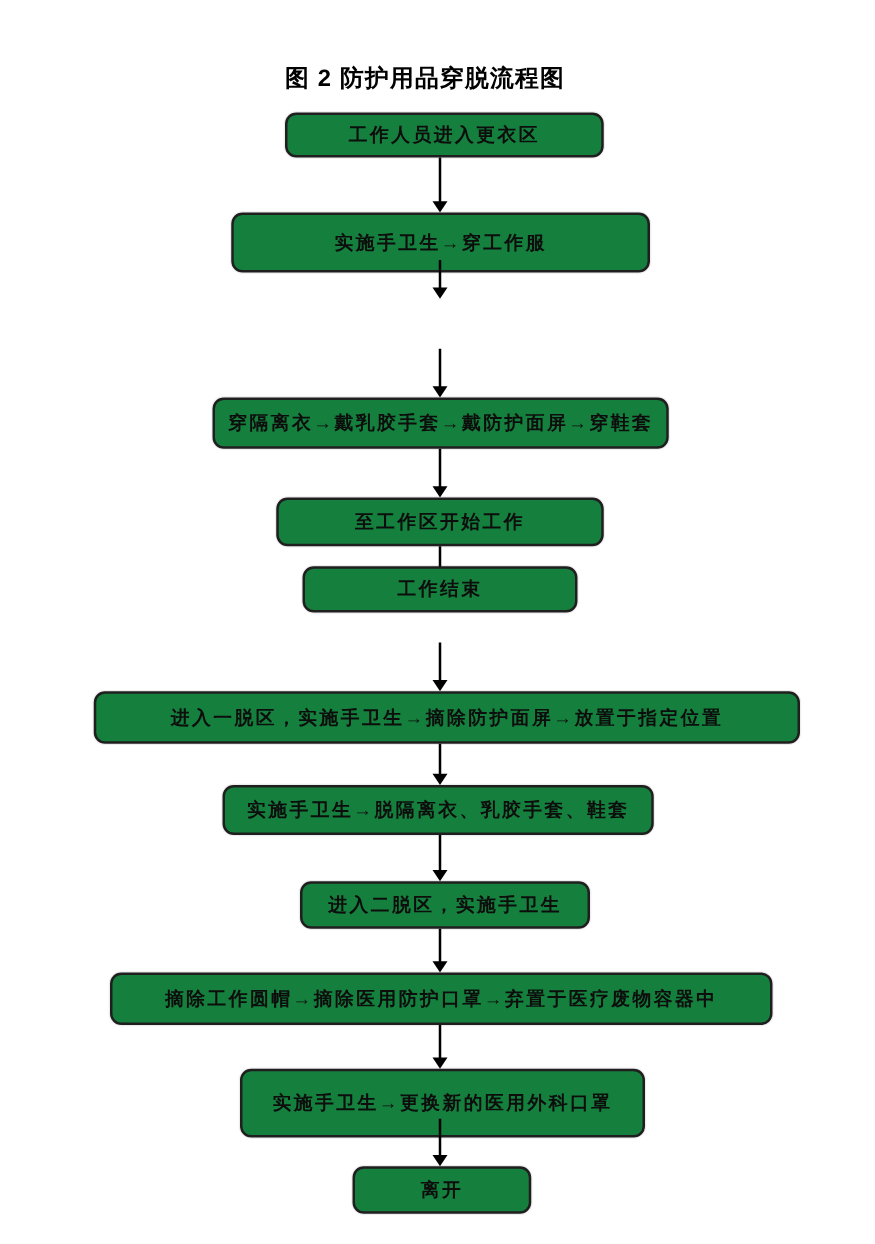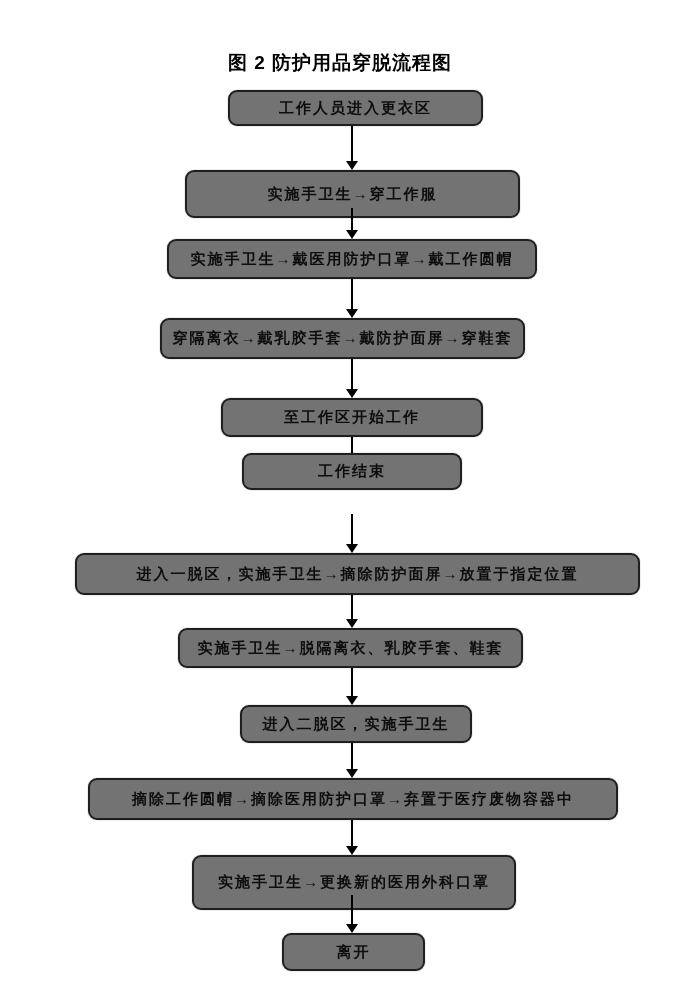--- a/index.html
+++ b/index.html
@@ -24,21 +24,21 @@
     text-align: center;
     font-size: 19px;
     font-weight: bold;
     color: #000000;
     letter-spacing: 1px;
     font-family: "Liberation Sans", "DejaVu Sans", sans-serif;
   }
   .node {
     position: absolute;
     box-sizing: border-box;
-    background: #737373;
+    background: #15803d;
     border: 2px solid #1f1f1f;
     border-radius: 9px;
     display: flex;
     align-items: center;
     justify-content: center;
     box-shadow: 0 0 0 1px rgba(31,31,31,0.08);
   }
   .node span {
     font-size: 15px;
     font-weight: bold;
@@ -82,26 +82,23 @@
   <div class="node" style="left:228px; top:90px;  width:255px; height:36px;">
     <span>工作人员进入更衣区</span>
   </div>
   <div class="arrow" style="top:126px; height:44px;"></div>
 
   <div class="node" style="left:185px; top:170px; width:335px; height:48px;">
     <span>实施手卫生→穿工作服</span>
   </div>
   <div class="arrow" style="top:208px; height:31px;"></div>
 
-  <div class="node" style="left:167px; top:239px; width:370px; height:40px;">
-    <span>实施手卫生→戴医用防护口罩→戴工作圆帽</span>
-  </div>
   <div class="arrow" style="top:279px; height:39px;"></div>
 
-  <div class="node" style="left:160px; top:318px; width:365px; height:41px;">
+  <div class="node" style="left:170px; top:318px; width:365px; height:41px;">
     <span>穿隔离衣→戴乳胶手套→戴防护面屏→穿鞋套</span>
   </div>
   <div class="arrow" style="top:359px; height:39px;"></div>
 
   <div class="node" style="left:221px; top:398px; width:262px; height:39px;">
     <span>至工作区开始工作</span>
   </div>
   <div class="arrow" style="top:437px; height:40px;"></div>
 
   <div class="node" style="left:242px; top:453px; width:220px; height:37px;">

